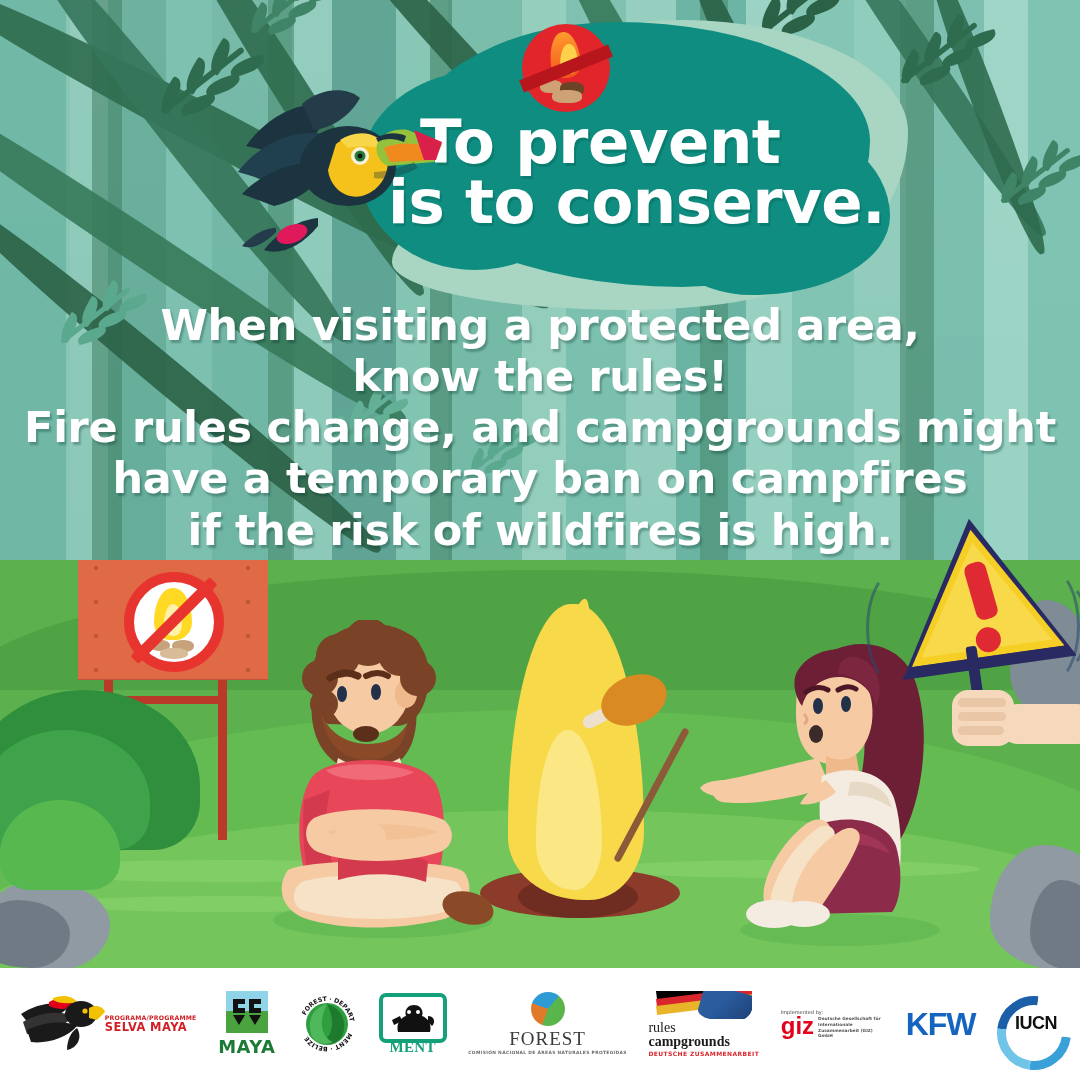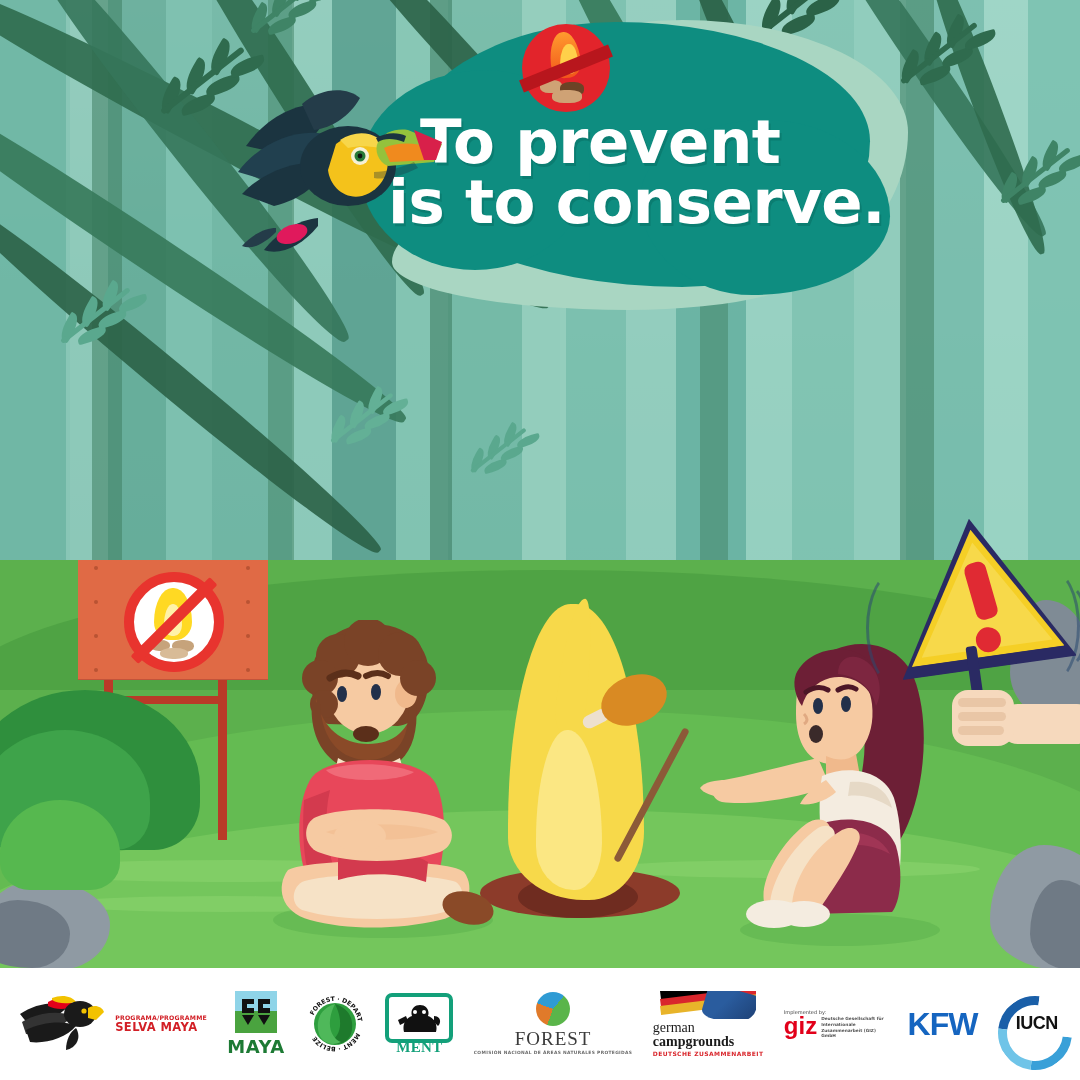--- a/index.html
+++ b/index.html
@@ -133,21 +133,21 @@
   .rock{position:absolute;background:#8f9aa3;border-radius:45% 55% 40% 60%/60% 50% 50% 40%;z-index:21;}
   .rockD{position:absolute;background:#6f7a85;border-radius:45% 55% 40% 60%/60% 50% 50% 40%;z-index:21;}
   .bush{position:absolute;z-index:21;}
 
   
   .logobar{position:absolute;left:0;top:968px;width:1080px;height:112px;background:#fff;z-index:50;
            display:flex;align-items:center;justify-content:space-around;padding:0 8px;box-sizing:border-box;}
   .logo{display:flex;flex-direction:column;align-items:center;justify-content:center;}
 
   
-  .lg-selva{display:flex;align-items:center;gap:11px;}
+  .lg-selva{display:flex;align-items:center;gap:0;}
   .sm-text{line-height:1;text-align:left;}
   .sm-t1{font-size:6.2px;font-weight:bold;color:#d21f26;letter-spacing:.2px;}
   .sm-t2{font-size:11.5px;font-weight:bold;color:#d21f26;letter-spacing:.4px;margin-top:1px;}
 
   
   .ccad-sq{width:42px;height:42px;background:linear-gradient(180deg,#8fd4e8 0%,#8fd4e8 48%,#4aa33f 48%,#4aa33f 100%);
            display:flex;align-items:center;justify-content:center;}
   .ccad-lab{font-size:18px;font-weight:bold;color:#1d7a34;margin-top:3px;letter-spacing:.5px;}
 
   
@@ -374,20 +374,27 @@
     <div class="log" style="left:38px;top:58px;width:24px;height:14px;background:#6b4326;"></div>
     <div class="log" style="left:30px;top:66px;width:30px;height:13px;"></div>
     <div class="slash"></div>
   </div>
 
   <div class="headline">
     <span class="l1">To prevent</span>
     <span class="l2">is to conserve.</span>
   </div>
 
+  <div class="body">
+    <span class="ln">When visiting a protected area,</span>
+    <span class="ln">know the rules!</span>
+    <span class="ln">Fire rules change, and campgrounds might</span>
+    <span class="ln">have a temporary ban on campfires</span>
+    <span class="ln">if the risk of wildfires is high.</span>
+  </div>
 
   <div class="sign">
     <div class="post" style="left:26px;top:110px;height:170px;"></div>
     <div class="post" style="left:140px;top:110px;height:170px;"></div>
     <div class="brace" style="left:26px;top:136px;width:122px;"></div>
     <div class="board">
       <div class="plank" style="top:0px;"></div>
       <div class="plank" style="top:17px;"></div>
       <div class="plank" style="top:34px;"></div>
       <div class="plank" style="top:51px;"></div>
@@ -604,21 +611,21 @@
     </div>
 
     <div class="logo">
       <div class="gc-flag">
         <div class="gc-b1"></div>
           <div class="gc-b2"></div>
           <div class="gc-b3"></div>
         <div class="gc-swoop"></div>
       </div>
       <div style="align-self:flex-start;margin-top:2px;">
-        <div class="gc-t1">german</div>
+        <div class="gc-t1">rules</div>
         <div class="gc-t2">campgrounds</div>
         <div class="gc-t3">DEUTSCHE ZUSAMMENARBEIT</div>
       </div>
     </div>
 
     <div class="logo">
       <div class="giz-top">Implemented by:</div>
       <div class="giz-row">
         <div class="giz-mark">giz</div>
         <div class="giz-side">Deutsche Gesellschaft für Internationale Zusammenarbeit (GIZ) GmbH</div>

